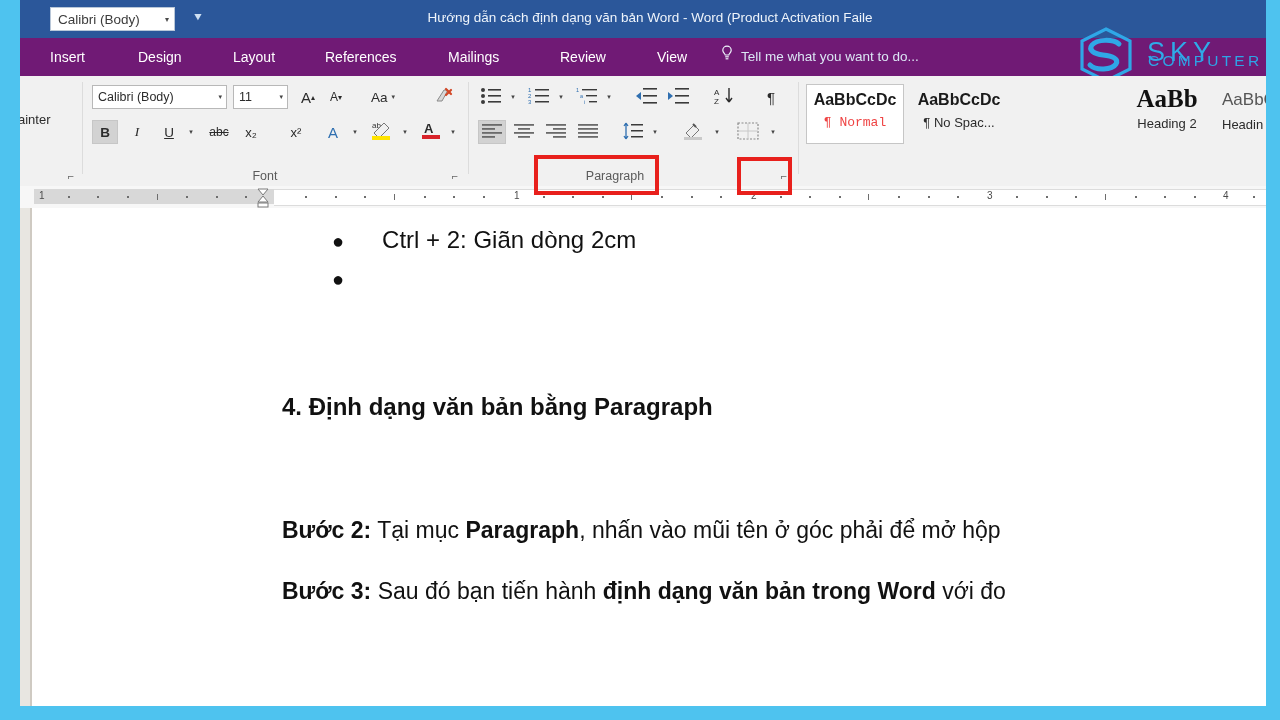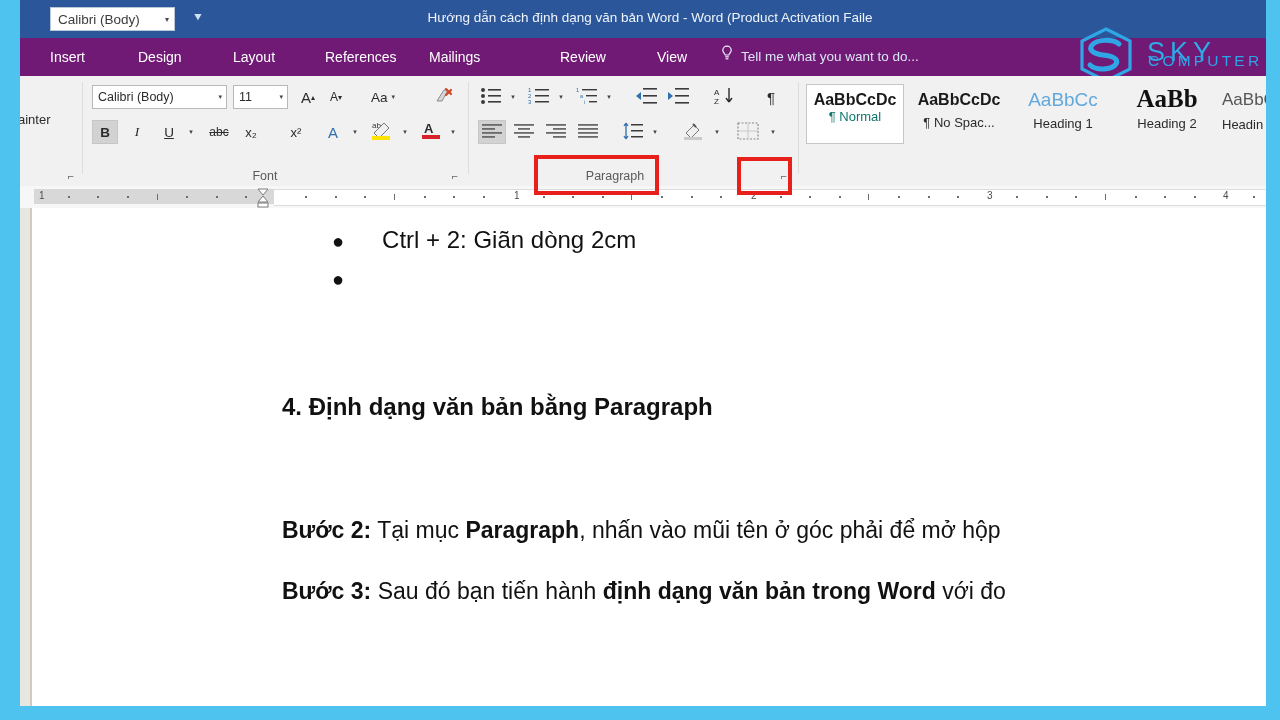--- a/index.html
+++ b/index.html
@@ -159,21 +159,21 @@
       </div>
       <div id="qat-more">⯆</div>
       <div id="doc-title">Hướng dẫn cách định dạng văn bản Word - Word (Product Activation Faile</div>
     </div>
 
     <div id="tabs">
       <div class="tab" style="left:30px">Insert</div>
       <div class="tab" style="left:118px">Design</div>
       <div class="tab" style="left:213px">Layout</div>
       <div class="tab" style="left:305px">References</div>
-      <div class="tab" style="left:409px">Mailings</div>
+      <div class="tab" style="left:428px">Mailings</div>
       <div class="tab" style="left:540px">Review</div>
       <div class="tab" style="left:637px">View</div>
 
       <div id="tellme">
         <span class="bulb">
           <svg width="14" height="16" viewBox="0 0 14 16" aria-hidden="true">
             <path d="M7 1.2c-2.4 0-4.2 1.8-4.2 4 0 1.6 .9 2.5 1.6 3.3 .4 .5 .7 .9 .8 1.5h3.6c.1-.6 .4-1 .8-1.5 .7-.8 1.6-1.7 1.6-3.3 0-2.2-1.8-4-4.2-4z" fill="none" stroke="#eef4fb" stroke-width="1.2"></path>
             <rect x="5.2" y="11.2" width="3.6" height="1.2" fill="#eef4fb"></rect>
             <rect x="5.6" y="13.2" width="2.8" height="1.2" fill="#eef4fb"></rect>
           </svg>
@@ -423,29 +423,25 @@
       <div class="ctl iconbtn" style="left:746px;top:48px;width:14px;height:16px;">
           <span class="mini-caret">▾</span>
         </div>
 
       <div class="grp-label" style="left:535px;width:120px;">Paragraph</div>
       <div class="dlg-launcher" style="left:757px;">⌐</div>
       <div class="grp-divider" style="left:778px;"></div>
 
       <div class="ctl" style="left:786px;top:8px;width:98px;height:60px;background:#ffffff;border:1px solid #c6c6c6;">
         <div style="text-align:center;font-size:16px;font-weight:bold;color:#1a1a1a;margin-top:6px;overflow:hidden;white-space:nowrap;">AaBbCcDc</div>
-        <div style="text-align:center;font-size:13px;color:#0f766e;">¶ Normal</div>
+        <div style="text-align:center;font-size:13px;color:#ef4444;margin-top:6px;font-family:Liberation Mono, monospace;">¶ Normal</div>
       </div>
       <div class="ctl" style="left:890px;top:8px;width:98px;height:60px;">
         <div style="text-align:center;font-size:16px;font-weight:bold;color:#1a1a1a;margin-top:7px;overflow:hidden;white-space:nowrap;">AaBbCcDc</div>
         <div style="text-align:center;font-size:13px;color:#2b2b2b;margin-top:6px;">¶ No Spac...</div>
-      </div>
-      <div class="ctl" style="left:994px;top:8px;width:98px;height:60px;">
-        <div style="text-align:center;font-size:19px;color:#62a8dd;margin-top:5px;overflow:hidden;white-space:nowrap;">AaBbCc</div>
-        <div style="text-align:center;font-size:13px;color:#2b2b2b;margin-top:5px;">Heading 1</div>
       </div>
       <div class="ctl" style="left:1098px;top:8px;width:98px;height:60px;">
         <div style="text-align:center;font-size:25px;font-weight:bold;color:#111;margin-top:1px;font-family:'Liberation Serif',serif;overflow:hidden;white-space:nowrap;">AaBb</div>
         <div style="text-align:center;font-size:13px;color:#2b2b2b;margin-top:3px;">Heading 2</div>
       </div>
       <div class="ctl" style="left:1202px;top:8px;width:98px;height:60px;overflow:hidden;">
         <div style="font-size:17px;color:#555;margin-top:6px;white-space:nowrap;">AaBbC</div>
         <div style="font-size:13px;color:#2b2b2b;margin-top:7px;white-space:nowrap;">Headin</div>
       </div>
     </div>

